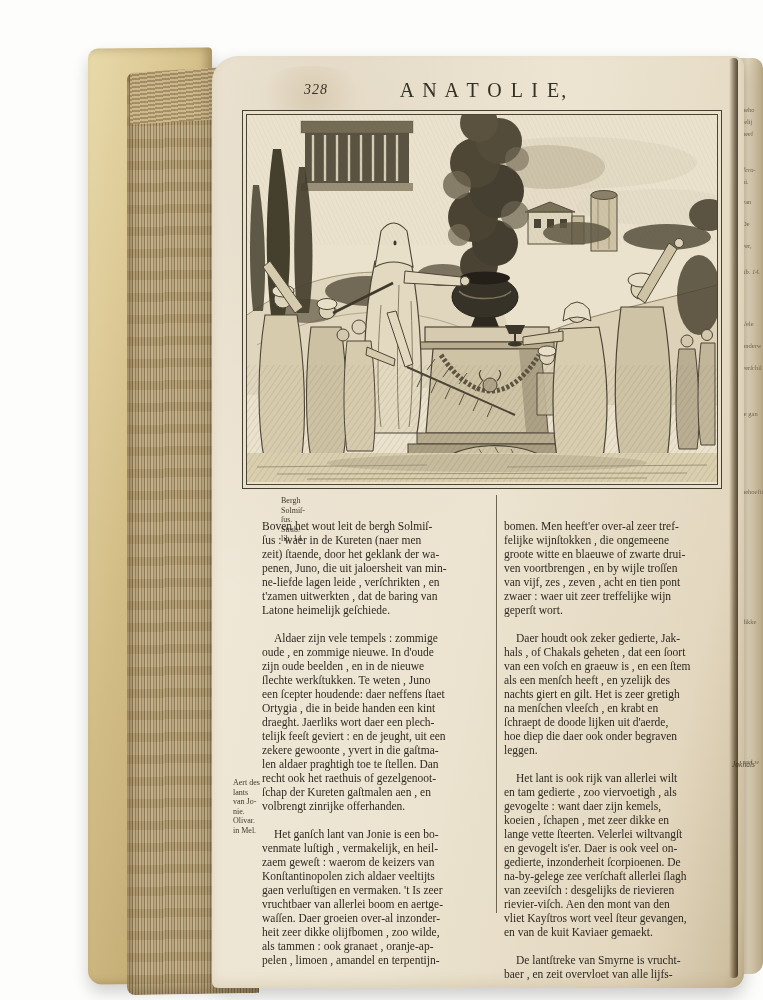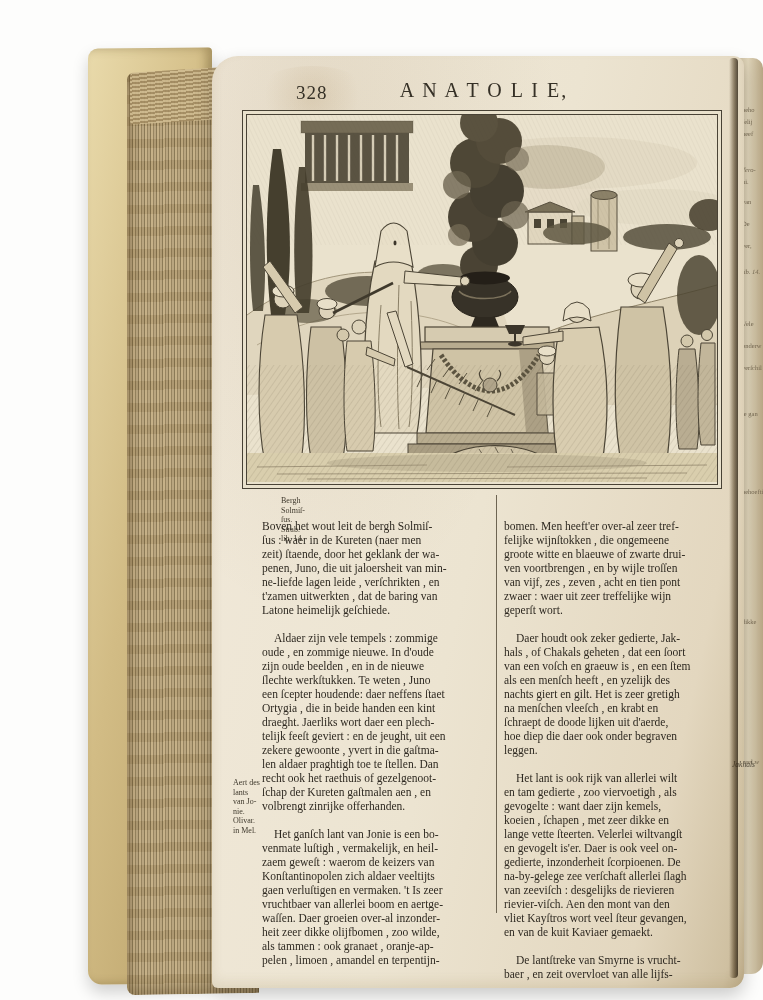--- a/index.html
+++ b/index.html
@@ -32,21 +32,21 @@
   
   .book-page{position:absolute;left:212px;top:56px;width:532px;height:932px;
     background:
       radial-gradient(ellipse at 20% 10%,rgba(120,90,40,.10),rgba(0,0,0,0) 40%),
       linear-gradient(103deg,#f1e9da 0%,#ece4d1 50%,#e3d7bf 84%,#cfc0a1 97%,#bfae8d 100%);
     border-radius:26px 10px 14px 6px;
     box-shadow:0 8px 18px rgba(0,0,0,.20), inset 0 -6px 12px rgba(120,95,45,.12);}
   .stain{position:absolute;border-radius:50%;background:radial-gradient(circle,rgba(150,110,50,.14),rgba(150,110,50,0) 70%);}
 
   
-  .page-number{position:absolute;left:84px;top:26px;font-size:19px;color:#353026;letter-spacing:1px;}
+  .page-number{position:absolute;left:92px;top:26px;font-size:14px;color:#353026;letter-spacing:1px;font-style:italic;}
   .running-title{position:absolute;left:150px;top:23px;width:244px;text-align:center;
     font-size:20px;color:#353026;letter-spacing:2px;}
 
   
   .engraving-frame{position:absolute;left:30px;top:54px;width:480px;height:379px;
     border:1.4px solid #474134;background:#e9e1cc;box-sizing:border-box;padding:3px;}
   .engraving-inner{width:100%;height:100%;border:1px solid #4a4336;box-sizing:border-box;overflow:hidden;background:#eae2cd;}
 
   
   .text-col{position:absolute;top:449px;font-size:11.5px;line-height:14px;color:#2e2921;

